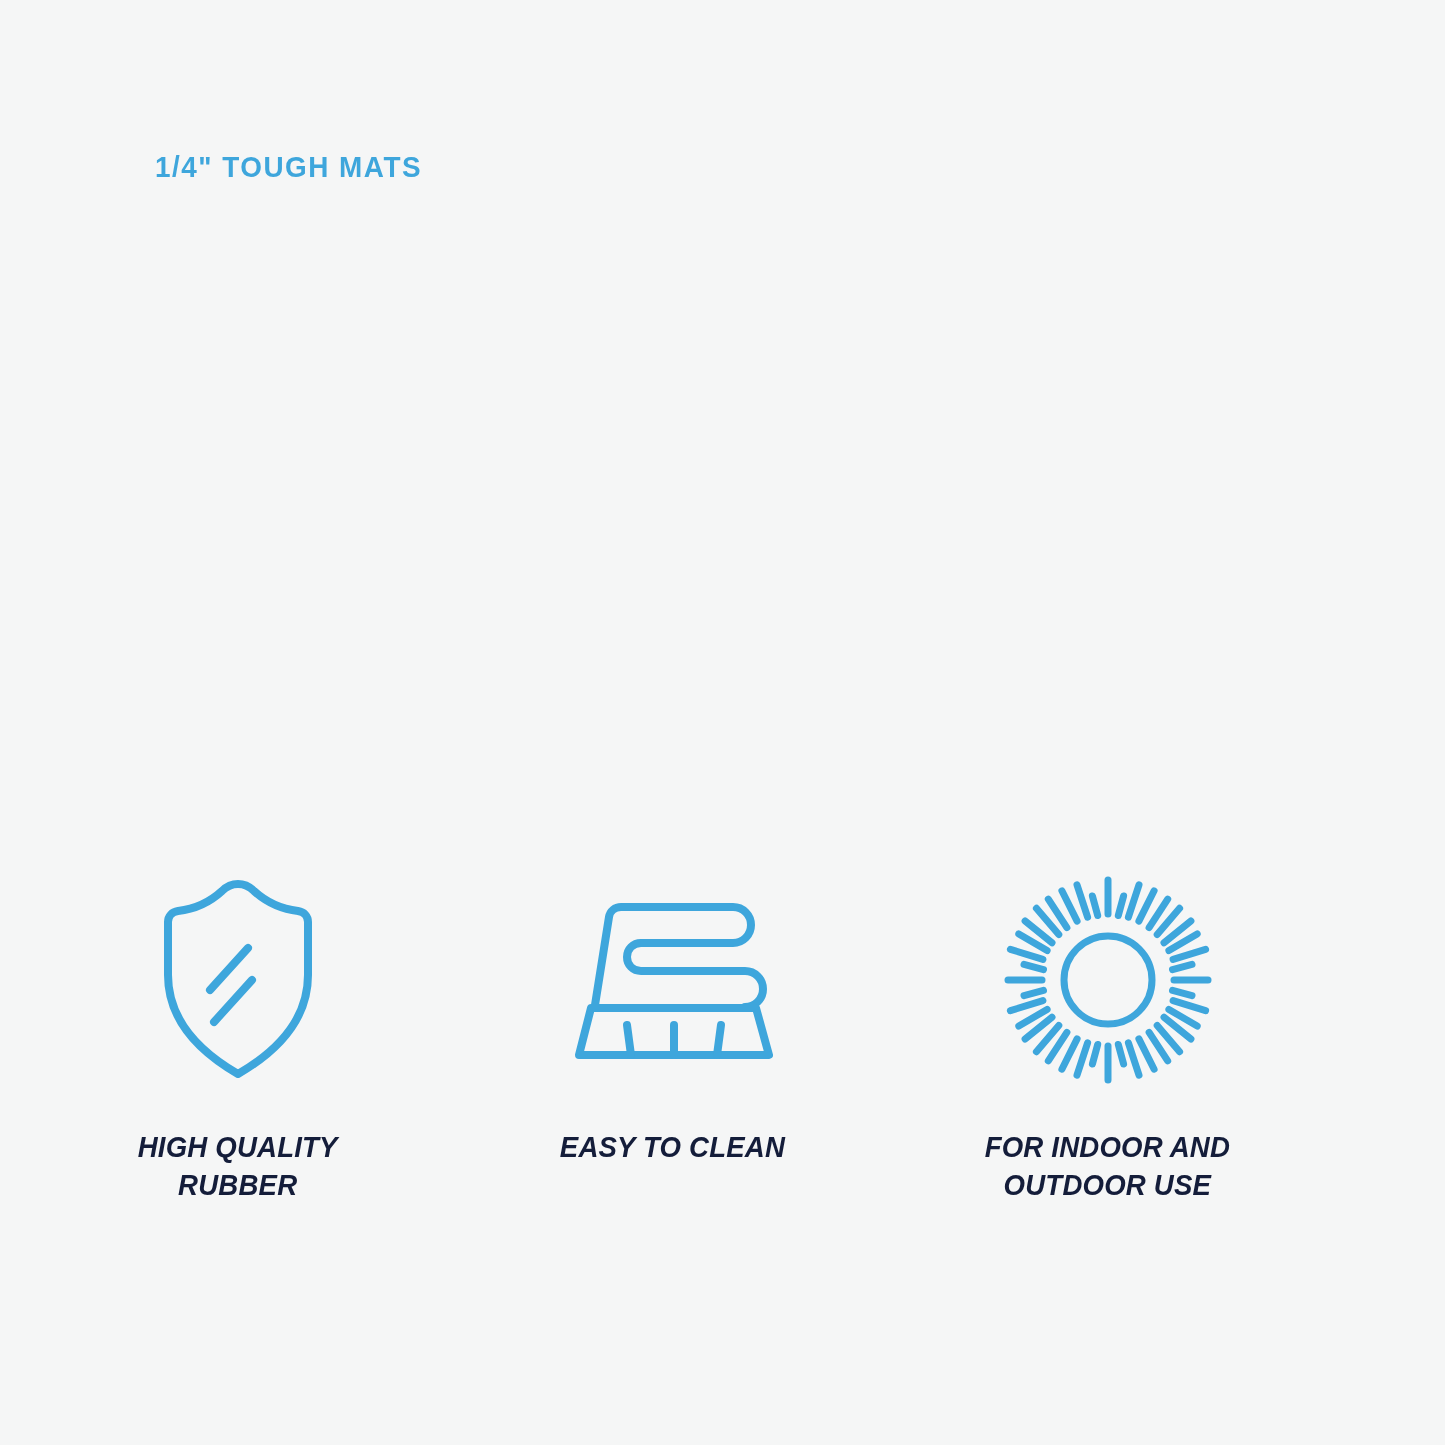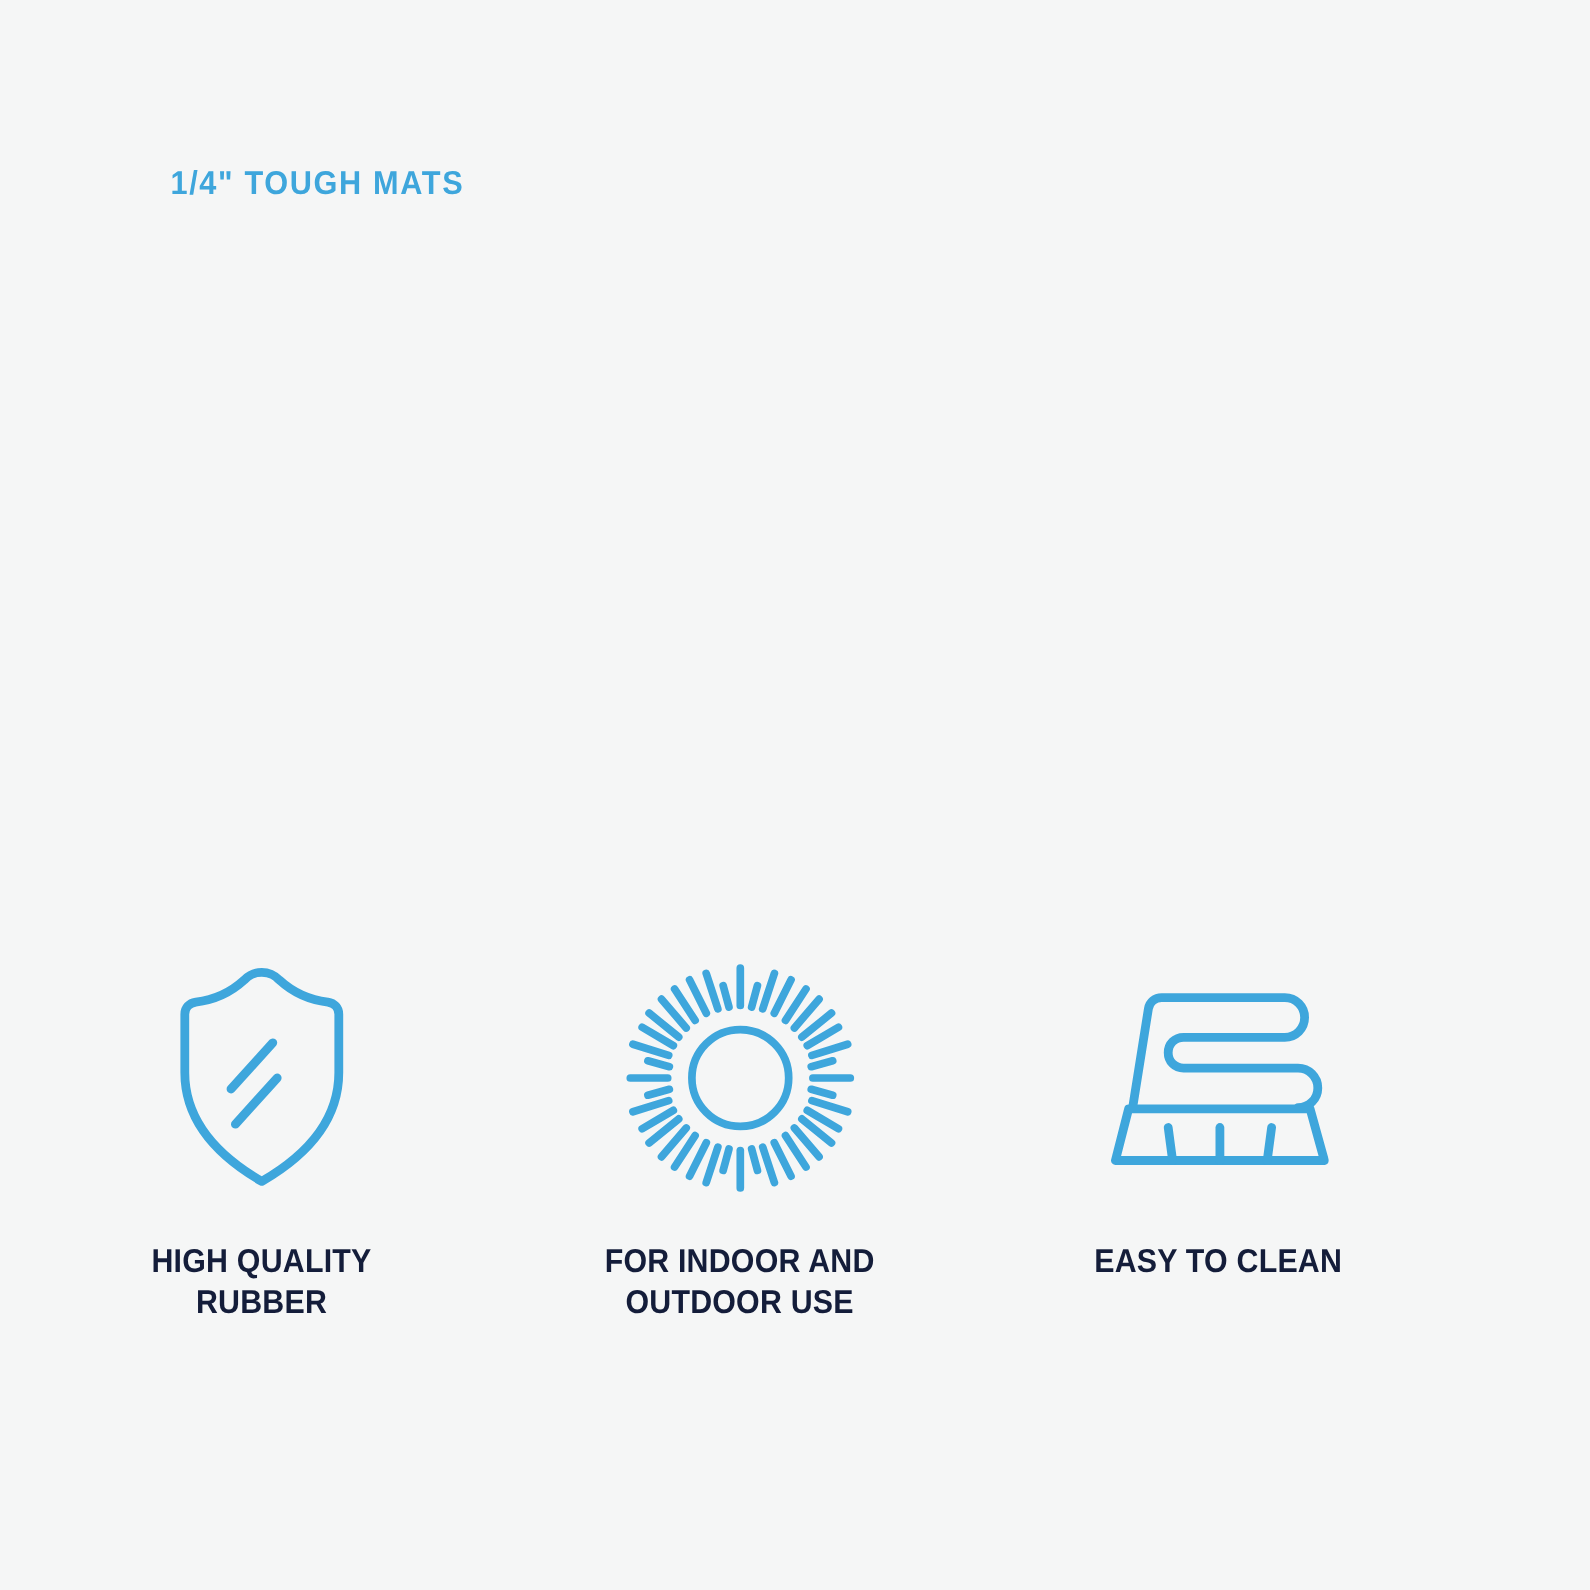--- a/index.html
+++ b/index.html
@@ -67,20 +67,21 @@
     display: flex;
     flex-direction: row;
     align-items: flex-start;
     justify-content: flex-start;
   }
   .feature {
     width: 435px;
     display: flex;
     flex-direction: column;
     align-items: center;
+    font-style: italic;
   }
   .feature.col-1 { margin-left: 20px; }
   .feature.col-2 { margin-left: 0px; }
   .feature.col-3 { margin-left: 0px; }
 
   .icon-box {
     height: 240px;
     display: flex;
     align-items: center;
     justify-content: center;
@@ -118,20 +119,38 @@
       <div class="icon-box">
         <svg width="180" height="200" viewBox="0 0 180 200" fill="none">
           <path d="M20 42 C20 36 24 32 30 31 C48 29 62 22 74 11 C78 7 82 4 90 4 C98 4 102 7 106 11 C118 22 132 29 150 31 C156 32 160 36 160 42 L160 95 C160 140 128 172 90 194 C52 172 20 140 20 95 Z" stroke="#3ea6dc" stroke-width="8" stroke-linejoin="round" stroke-linecap="round" fill="none"></path>
           <line x1="62" y1="110" x2="100" y2="68" stroke="#3ea6dc" stroke-width="8" stroke-linecap="round"></line>
           <line x1="66" y1="142" x2="104" y2="100" stroke="#3ea6dc" stroke-width="8" stroke-linecap="round"></line>
         </svg>
       </div>
       <div class="feature-label">
         <span class="lbl-line">HIGH QUALITY</span>
         <span class="lbl-line">RUBBER</span>
+      </div>
+    </div>
+
+    <div class="feature col-3">
+      <div class="icon-box">
+        <svg width="200" height="170" viewBox="0 0 200 170" fill="none">
+
+          <path d="M22 110 L36 22 C37 16 42 12 48 12 L160 12 C170 12 178 20 178 30 C178 40 170 48 160 48 L68 48 C60 48 54 54 54 62 C54 70 60 76 68 76 L172 76 C182 76 190 84 190 94 C190 104 182 112 172 112" stroke="#3ea6dc" stroke-width="8" stroke-linecap="round" stroke-linejoin="round" fill="none"></path>
+
+          <path d="M18 113 L183 113 L196 160 L6 160 Z" stroke="#3ea6dc" stroke-width="8" stroke-linejoin="round" stroke-linecap="round" fill="none"></path>
+
+          <line x1="58" y1="160" x2="54" y2="130" stroke="#3ea6dc" stroke-width="8" stroke-linecap="round"></line>
+          <line x1="101" y1="160" x2="101" y2="130" stroke="#3ea6dc" stroke-width="8" stroke-linecap="round"></line>
+          <line x1="144" y1="160" x2="148" y2="130" stroke="#3ea6dc" stroke-width="8" stroke-linecap="round"></line>
+        </svg>
+      </div>
+      <div class="feature-label">
+        <span class="lbl-line">EASY TO CLEAN</span>
       </div>
     </div>
 
     <div class="feature col-2">
       <div class="icon-box">
         <svg width="220" height="220" viewBox="0 0 220 220" fill="none">
           <circle cx="110" cy="110" r="44" stroke="#3ea6dc" stroke-width="7" fill="none"></circle>
           <g stroke="#3ea6dc" stroke-width="7" stroke-linecap="round">
 
             <line x1="110" y1="10" x2="110" y2="44"></line>
@@ -179,32 +198,14 @@
             <line x1="94.4" y1="26.0" x2="99.7" y2="45.5"></line>
           </g>
         </svg>
       </div>
       <div class="feature-label">
         <span class="lbl-line">FOR INDOOR AND</span>
         <span class="lbl-line">OUTDOOR USE</span>
       </div>
     </div>
 
-    <div class="feature col-3">
-      <div class="icon-box">
-        <svg width="200" height="170" viewBox="0 0 200 170" fill="none">
-
-          <path d="M22 110 L36 22 C37 16 42 12 48 12 L160 12 C170 12 178 20 178 30 C178 40 170 48 160 48 L68 48 C60 48 54 54 54 62 C54 70 60 76 68 76 L172 76 C182 76 190 84 190 94 C190 104 182 112 172 112" stroke="#3ea6dc" stroke-width="8" stroke-linecap="round" stroke-linejoin="round" fill="none"></path>
-
-          <path d="M18 113 L183 113 L196 160 L6 160 Z" stroke="#3ea6dc" stroke-width="8" stroke-linejoin="round" stroke-linecap="round" fill="none"></path>
-
-          <line x1="58" y1="160" x2="54" y2="130" stroke="#3ea6dc" stroke-width="8" stroke-linecap="round"></line>
-          <line x1="101" y1="160" x2="101" y2="130" stroke="#3ea6dc" stroke-width="8" stroke-linecap="round"></line>
-          <line x1="144" y1="160" x2="148" y2="130" stroke="#3ea6dc" stroke-width="8" stroke-linecap="round"></line>
-        </svg>
-      </div>
-      <div class="feature-label">
-        <span class="lbl-line">EASY TO CLEAN</span>
-      </div>
-    </div>
-
   </div>
 </div>
 
 </body></html>

